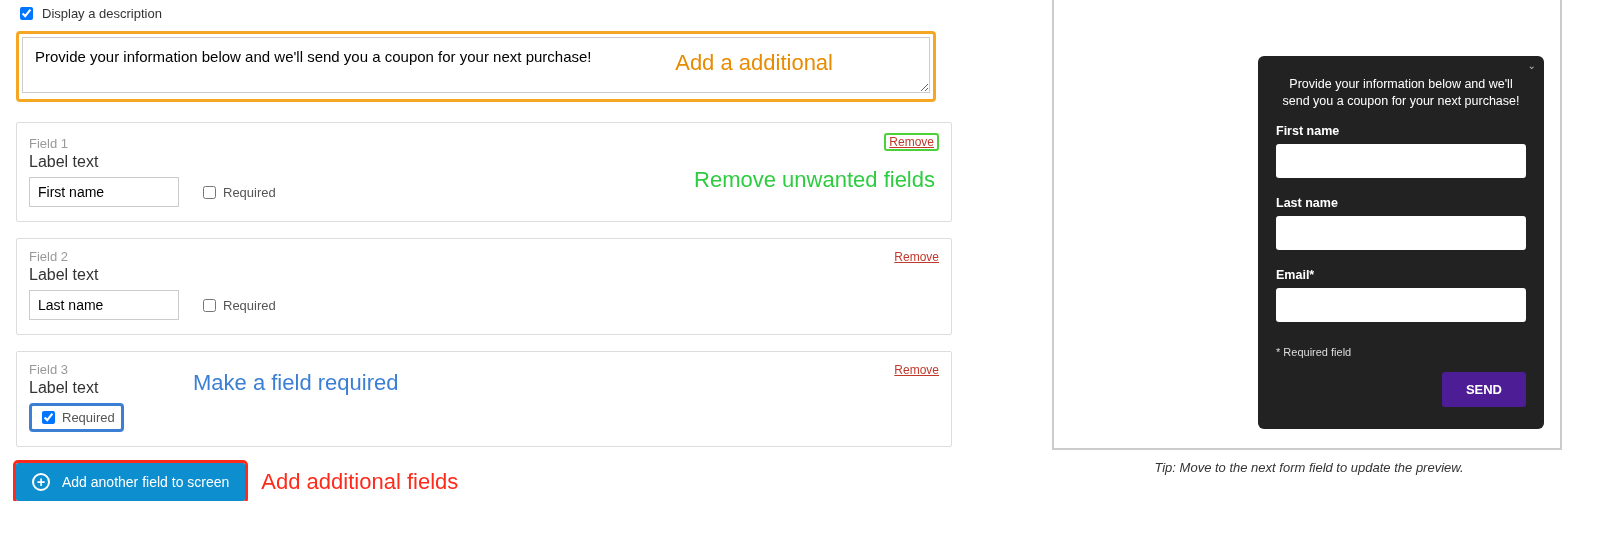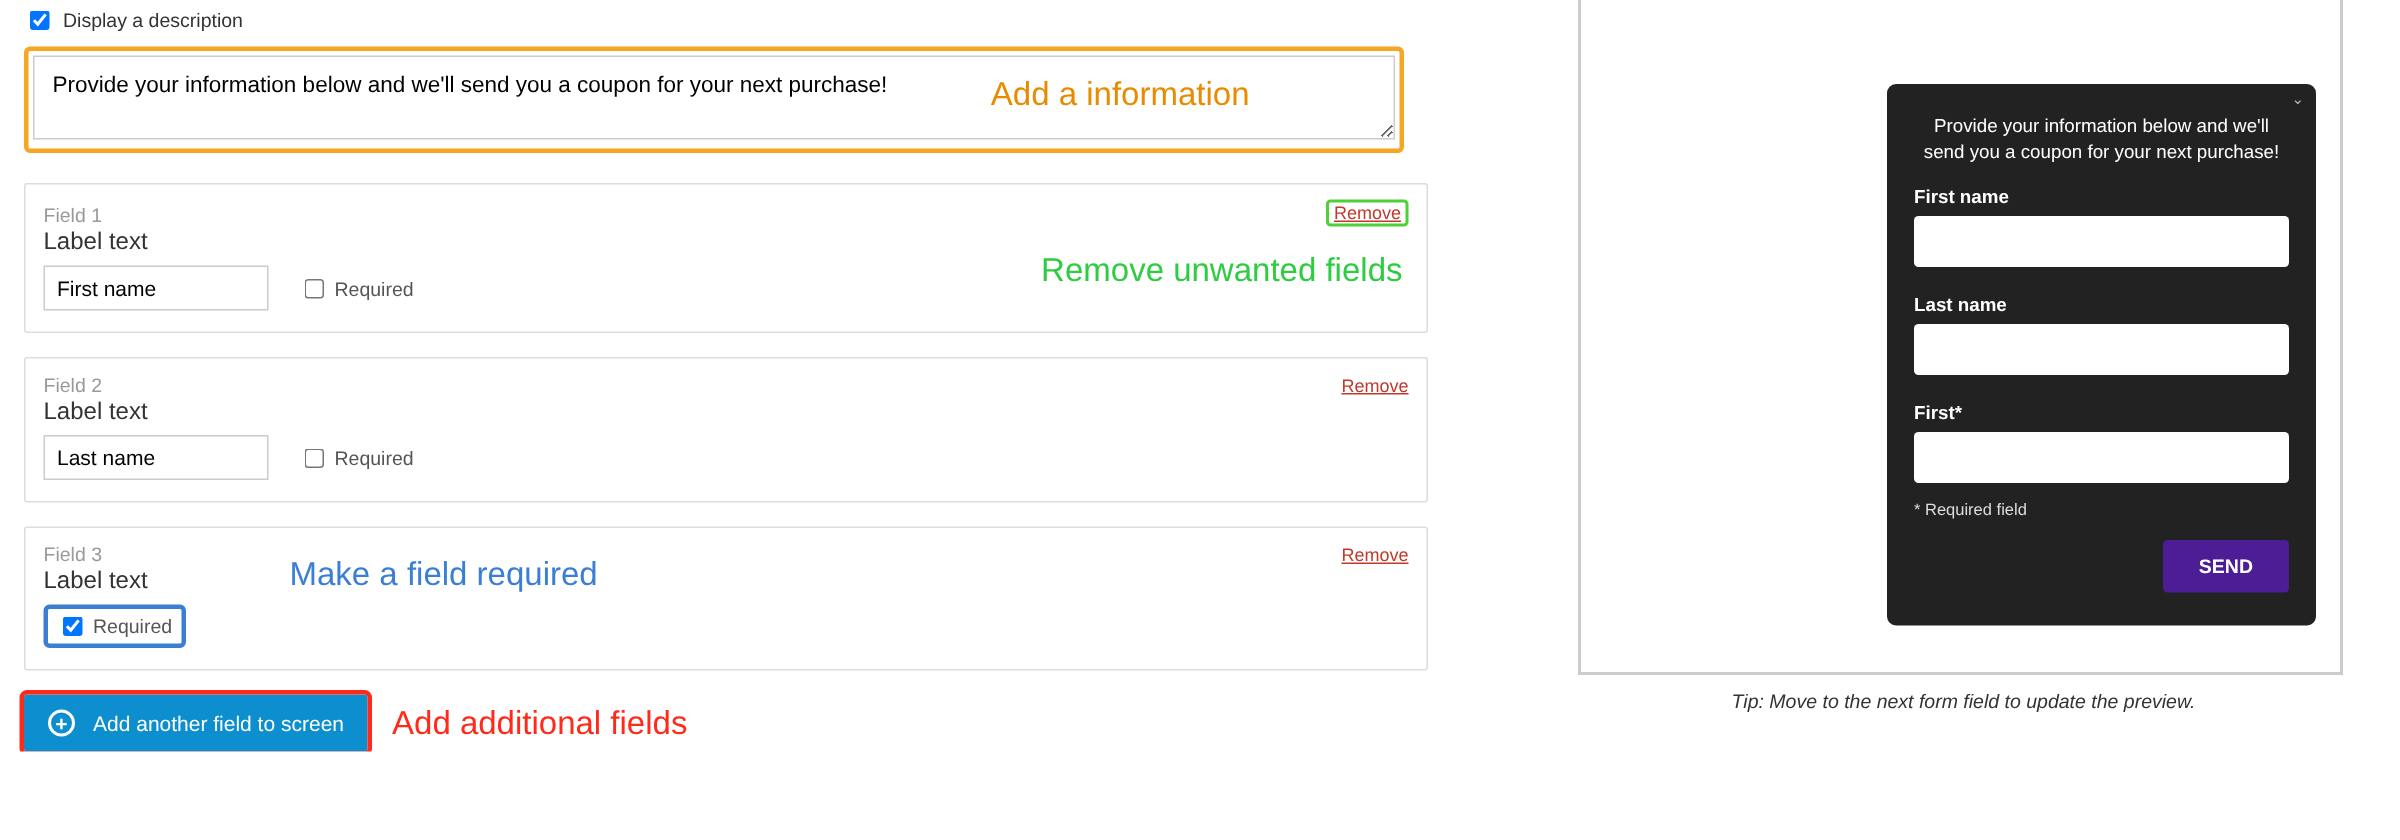--- a/index.html
+++ b/index.html
@@ -162,21 +162,21 @@
     font-size: 10px;
     color: #bbb;
     letter-spacing: -2px;
   }
   .preview-widget .desc { text-align: center; margin: 2px 0 14px 0; font-size: 12.5px; line-height: 1.35; }
   .preview-widget .plabel { font-weight: bold; font-size: 12.5px; margin: 6px 0 6px 0; display: block; }
   .preview-widget input[type=text] {
     width: 100%; height: 34px; border: none; border-radius: 3px;
     margin-bottom: 12px; padding: 4px 8px;
   }
-  .preview-widget .req { font-size: 11px; margin: 0 0 14px 0; color: #ddd; }
+  .preview-widget .req { font-size: 11px; margin: 12px 0 14px 0; color: #ddd; }
   .preview-widget .send {
     background: #4c1d95;
     color: #fff;
     border: none;
     padding: 10px 24px;
     font-weight: bold;
     font-size: 13px;
     border-radius: 3px;
     float: right;
     cursor: pointer;
@@ -190,21 +190,21 @@
 <div class="wrap">
   <div class="left">
 
     <div class="chk-row">
       <input type="checkbox" checked="" style="">
       <label>Display a description</label>
     </div>
 
     <div class="desc-box">
       <textarea style="">Provide your information below and we'll send you a coupon for your next purchase!</textarea>
-      <span class="annot annot-orange">Add a information</span>
+      <span class="annot annot-orange">Add a additional</span>
     </div>
 
     <div class="card">
       <div class="hdr">
         <span class="field-num">Field 1</span>
         <span class="remove boxed">Remove</span>
       </div>
       <div class="lbl-row">Label text</div>
       <div class="inp-row">
         <input type="text" value="First name" style="">
@@ -258,21 +258,21 @@
 
   <div class="right">
     <div class="preview-outer">
       <div class="preview-widget">
         <span class="chev">⌄</span>
         <p class="desc">Provide your information below and we'll send you a coupon for your next purchase!</p>
         <span class="plabel">First name</span>
         <input type="text" style="">
         <span class="plabel">Last name</span>
         <input type="text" style="">
-        <span class="plabel">First*</span>
+        <span class="plabel">Email*</span>
         <input type="text" style="">
         <p class="req">* Required field</p>
         <button class="send">SEND</button>
       </div>
     </div>
     <div class="tip">Tip: Move to the next form field to update the preview.</div>
   </div>
 </div>
 
 </body></html>

